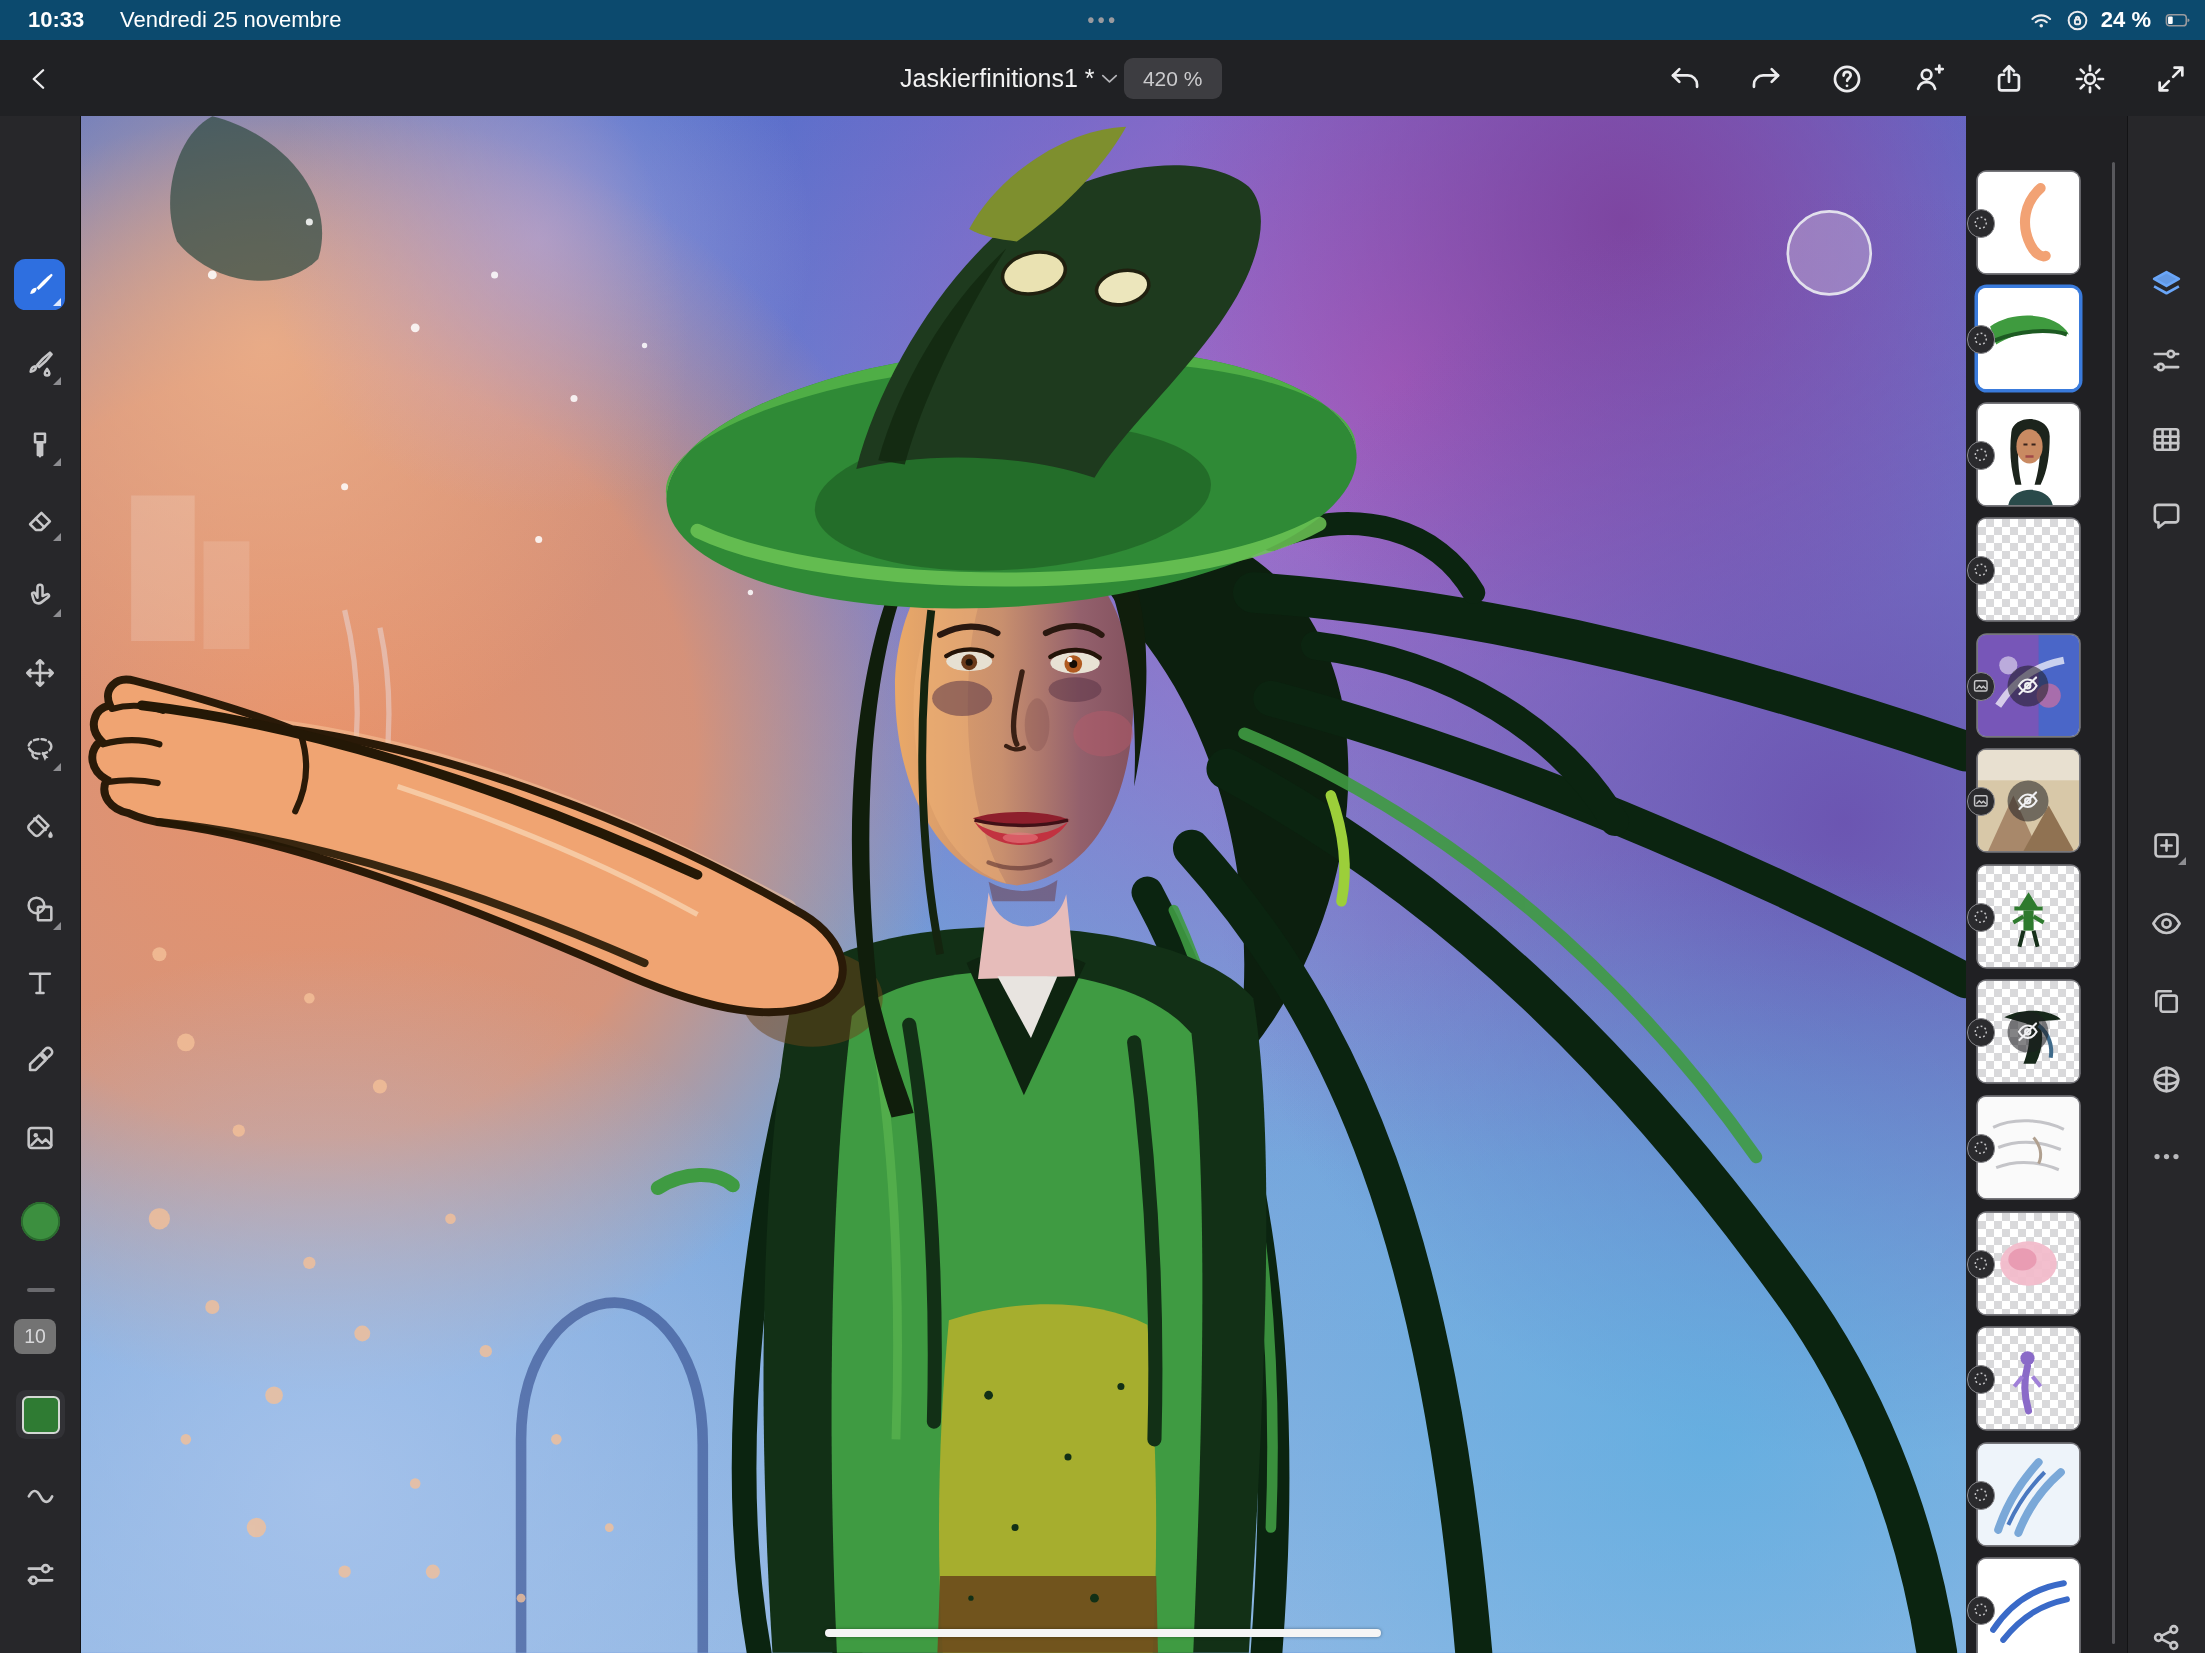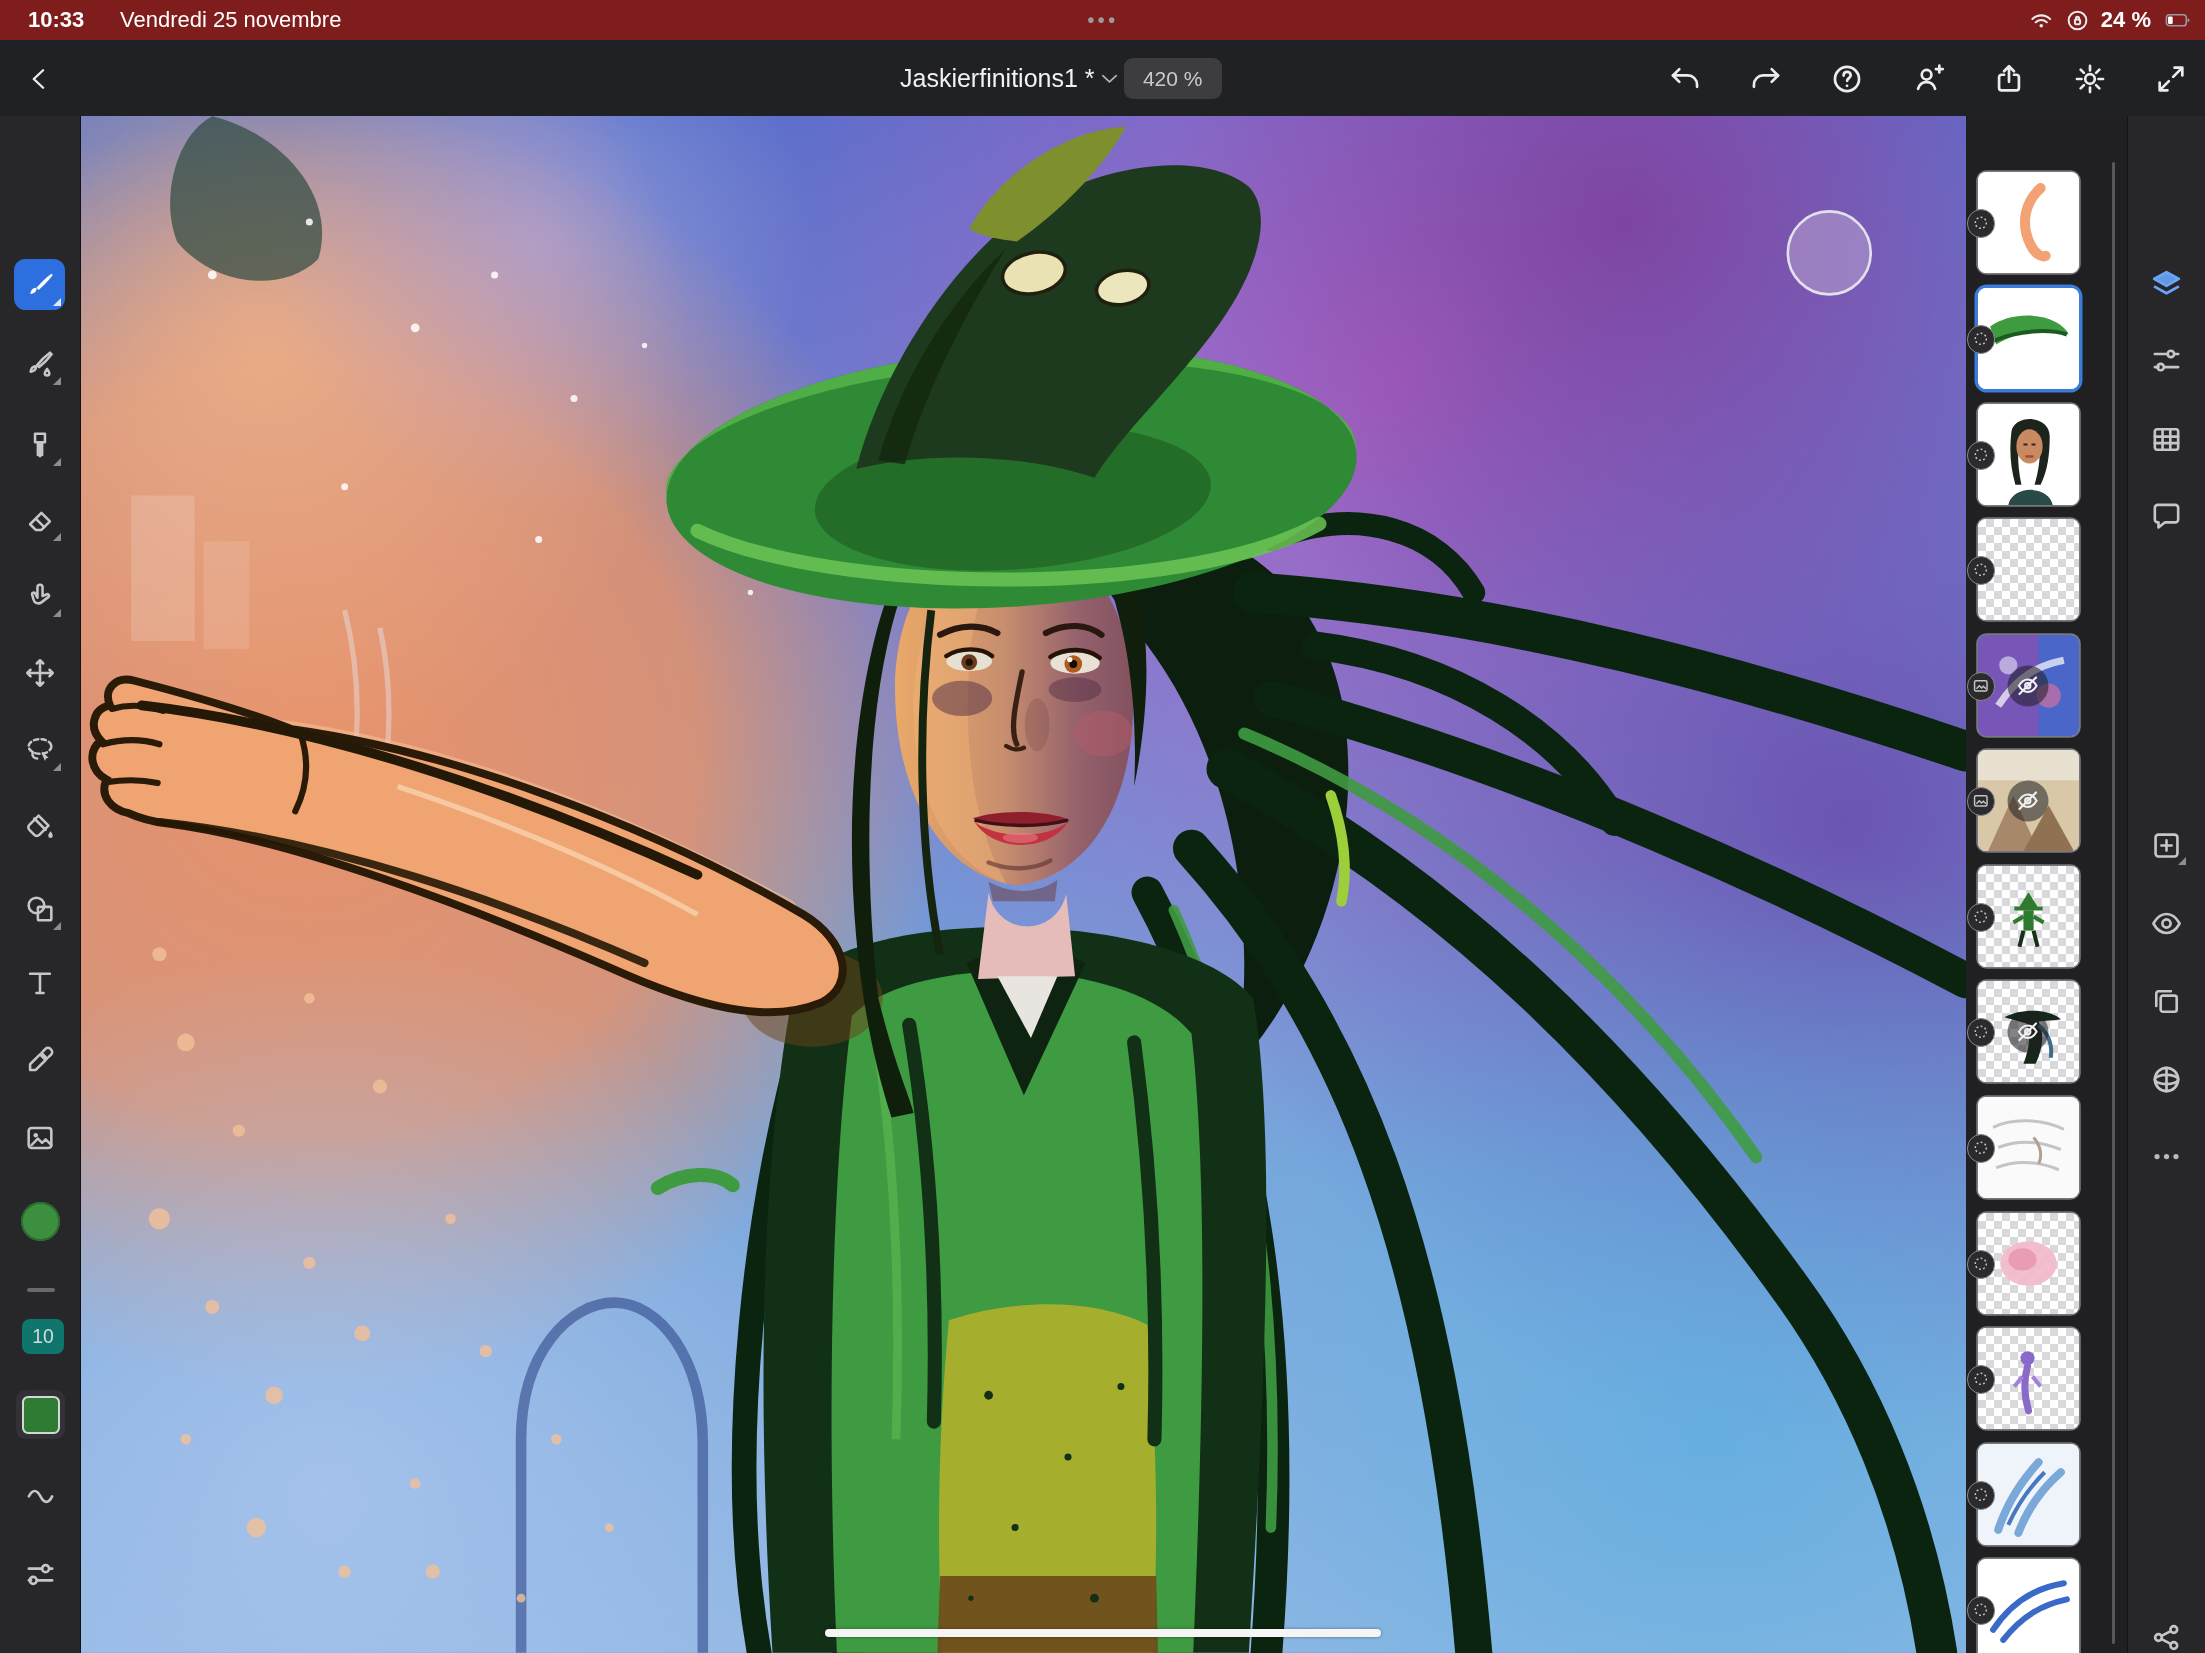--- a/index.html
+++ b/index.html
@@ -3,21 +3,21 @@
 <meta charset="utf-8">
 <style>
   html,body{margin:0;padding:0}
   body{width:2206px;height:1653px;position:relative;background:#202124;
        font-family:"Liberation Sans",sans-serif;overflow:hidden;color:#eee}
   svg{display:block}
   .icn{stroke:#c6c6c8;fill:none;stroke-width:1.8;stroke-linecap:round;stroke-linejoin:round}
   .icnW{stroke:#ececee;fill:none;stroke-width:1.9;stroke-linecap:round;stroke-linejoin:round}
 
   
-  .statusbar{position:absolute;top:0;left:0;right:0;height:40px;background:#7f1d1d;
+  .statusbar{position:absolute;top:0;left:0;right:0;height:40px;background:#0c4a6e;
              display:flex;align-items:center;font-size:22px;font-weight:600;color:#fff}
   .sb-time{position:absolute;left:28px}
   .sb-date{position:absolute;left:120px;font-weight:500}
   .sb-dots{position:absolute;left:50%;transform:translateX(-50%);color:#9a9a9e;
            letter-spacing:3.5px;font-size:19.4px;font-weight:700}
   .sb-right{position:absolute;right:12.4px;display:flex;align-items:center;gap:10.6px}
 
   
   .topbar{position:absolute;top:40px;left:0;right:0;height:77px;background:#202124;
           border-bottom:0.9px solid #0c0c0e}
@@ -35,21 +35,21 @@
   .tool{position:absolute;left:14px;width:51px;height:51px;border-radius:11.5px;
         display:flex;align-items:center;justify-content:center}
   .tool.sel{background:#2e6fe0}
   .tool.sel .icn{stroke:#fff}
   .tri{position:absolute;right:4.4px;bottom:4.4px;width:0;height:0;
        border-left:8px solid transparent;border-bottom:8px solid #8d8d91}
   .tool.sel .tri{border-bottom-color:#dfe9ff}
   .color-dot{position:absolute;left:21px;width:39px;height:39px;border-radius:50%;
              background:#3c8f3f;box-shadow:inset 0 0 0 1.8px #2a6a2e}
   .slider-line{position:absolute;left:26.5px;width:28px;height:4.4px;border-radius:2.6px;background:#6a6a6e}
-  .size-box{position:absolute;left:22px;width:42px;height:35px;border-radius:8px;background:#0f766e;
+  .size-box{position:absolute;left:14px;width:42px;height:35px;border-radius:8px;background:#737373;
             display:flex;align-items:center;justify-content:center;font-size:19.4px;color:#d8d8da}
   .swatch-tile{position:absolute;left:16px;width:49px;height:49px;border-radius:9.7px;background:#323236;
                display:flex;align-items:center;justify-content:center}
   .swatch{width:34px;height:34px;border-radius:6.2px;background:#2f7b33;border:2.6px solid #d4d8d4}
   .lt-icon{position:absolute;left:23px;width:35px;height:35px}
 
   
   .canvas-wrap{position:absolute;left:80px;top:116px;width:1886px;height:1537px;background:#4a6ed0}
 
   

